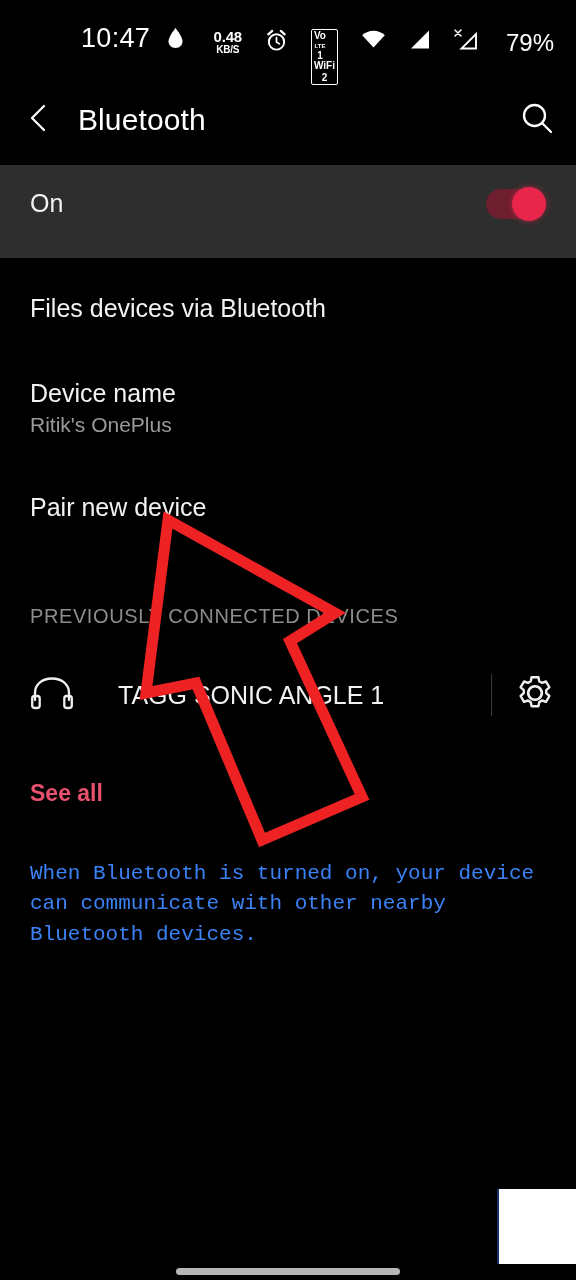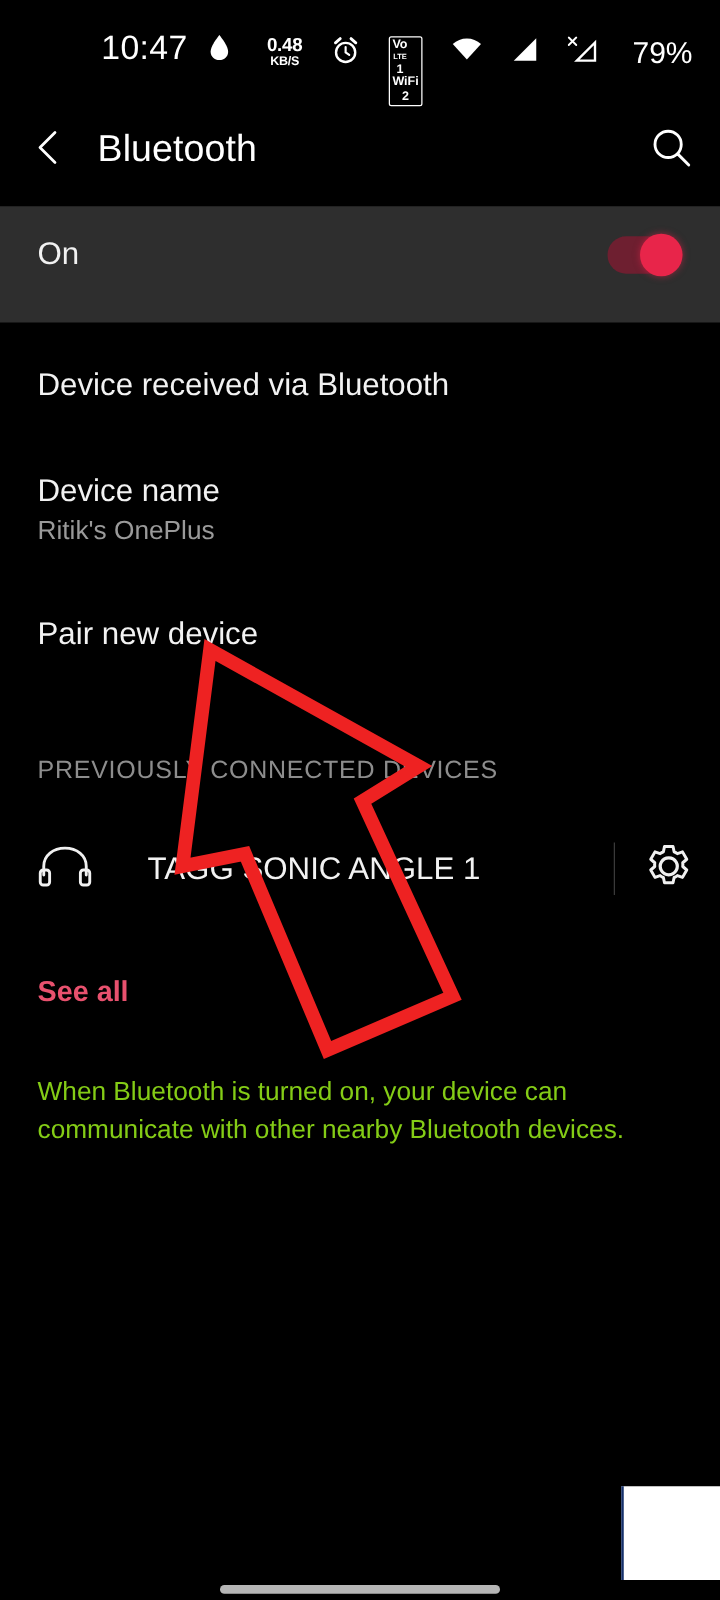--- a/index.html
+++ b/index.html
@@ -99,21 +99,21 @@
     width:1px; height:42px; background:#3a3a3a; flex:0 0 auto; margin-right:24px;
   }
   .gear-icon { width:38px; height:38px; flex:0 0 auto; cursor:pointer; }
 
   .see-all {
     padding:55px 30px 0 30px;
     color:#e8516e; font-size:23px; font-weight:700; cursor:pointer; display:inline-block;
   }
   .footer-note {
     padding:52px 30px 0 30px;
-    color:#84cc16; font-size:21px; line-height:1.45; font-weight:400;
+    color:#3b82f6; font-size:21px; line-height:1.45; font-weight:400;font-family:Liberation Mono, monospace;
   }
 
   
   .annotation {
     position:absolute; top:0; left:0; width:576px; height:1280px;
     pointer-events:none;
   }
 
   
   .white-box {
@@ -203,21 +203,21 @@
   <div class="toggle-row">
     <span class="toggle-label">On</span>
     <span class="switch">
       <span class="thumb"></span>
     </span>
   </div>
 
   <div class="content">
 
     <div class="row-simple item-files">
-      <span class="row-title">Device received via Bluetooth</span>
+      <span class="row-title">Files devices via Bluetooth</span>
     </div>
 
     <div class="item-devname">
       <div class="row-title">Device name</div>
       <div class="row-sub">Ritik's OnePlus</div>
     </div>
 
     <div class="row-simple item-pair">
       <span class="row-title">Pair new device</span>
     </div>

